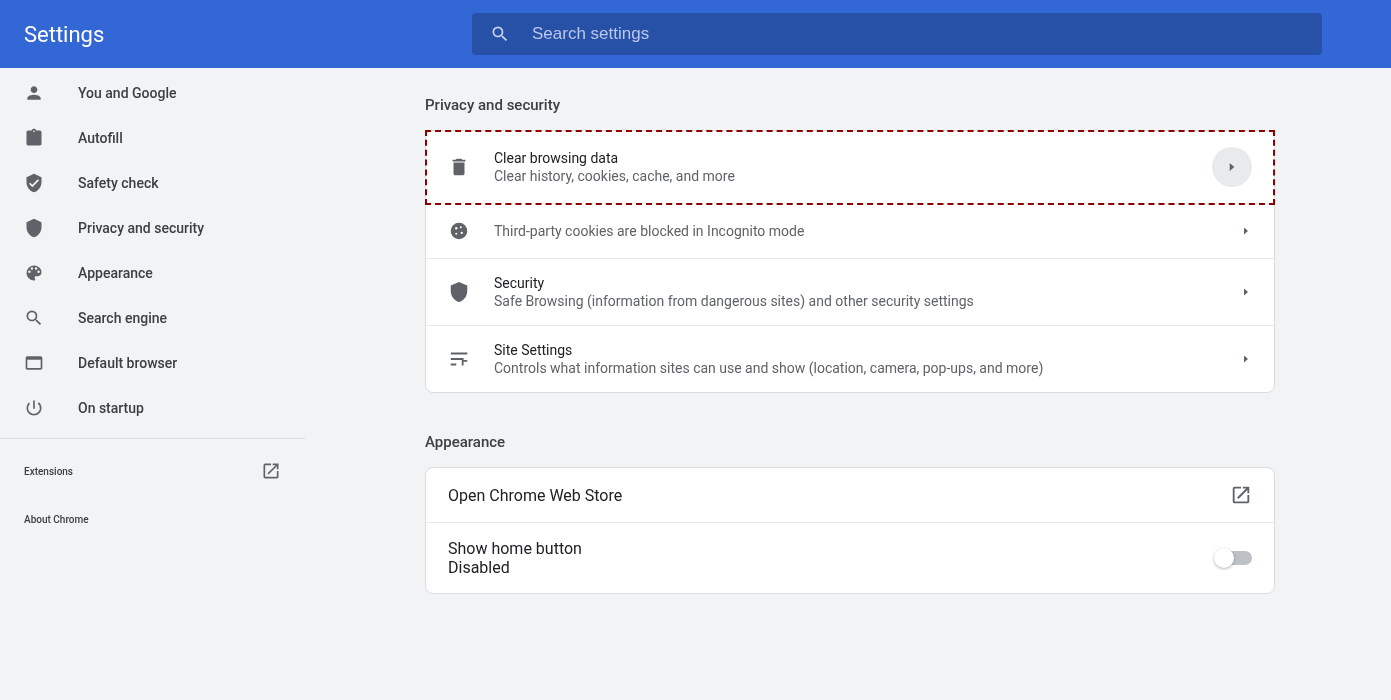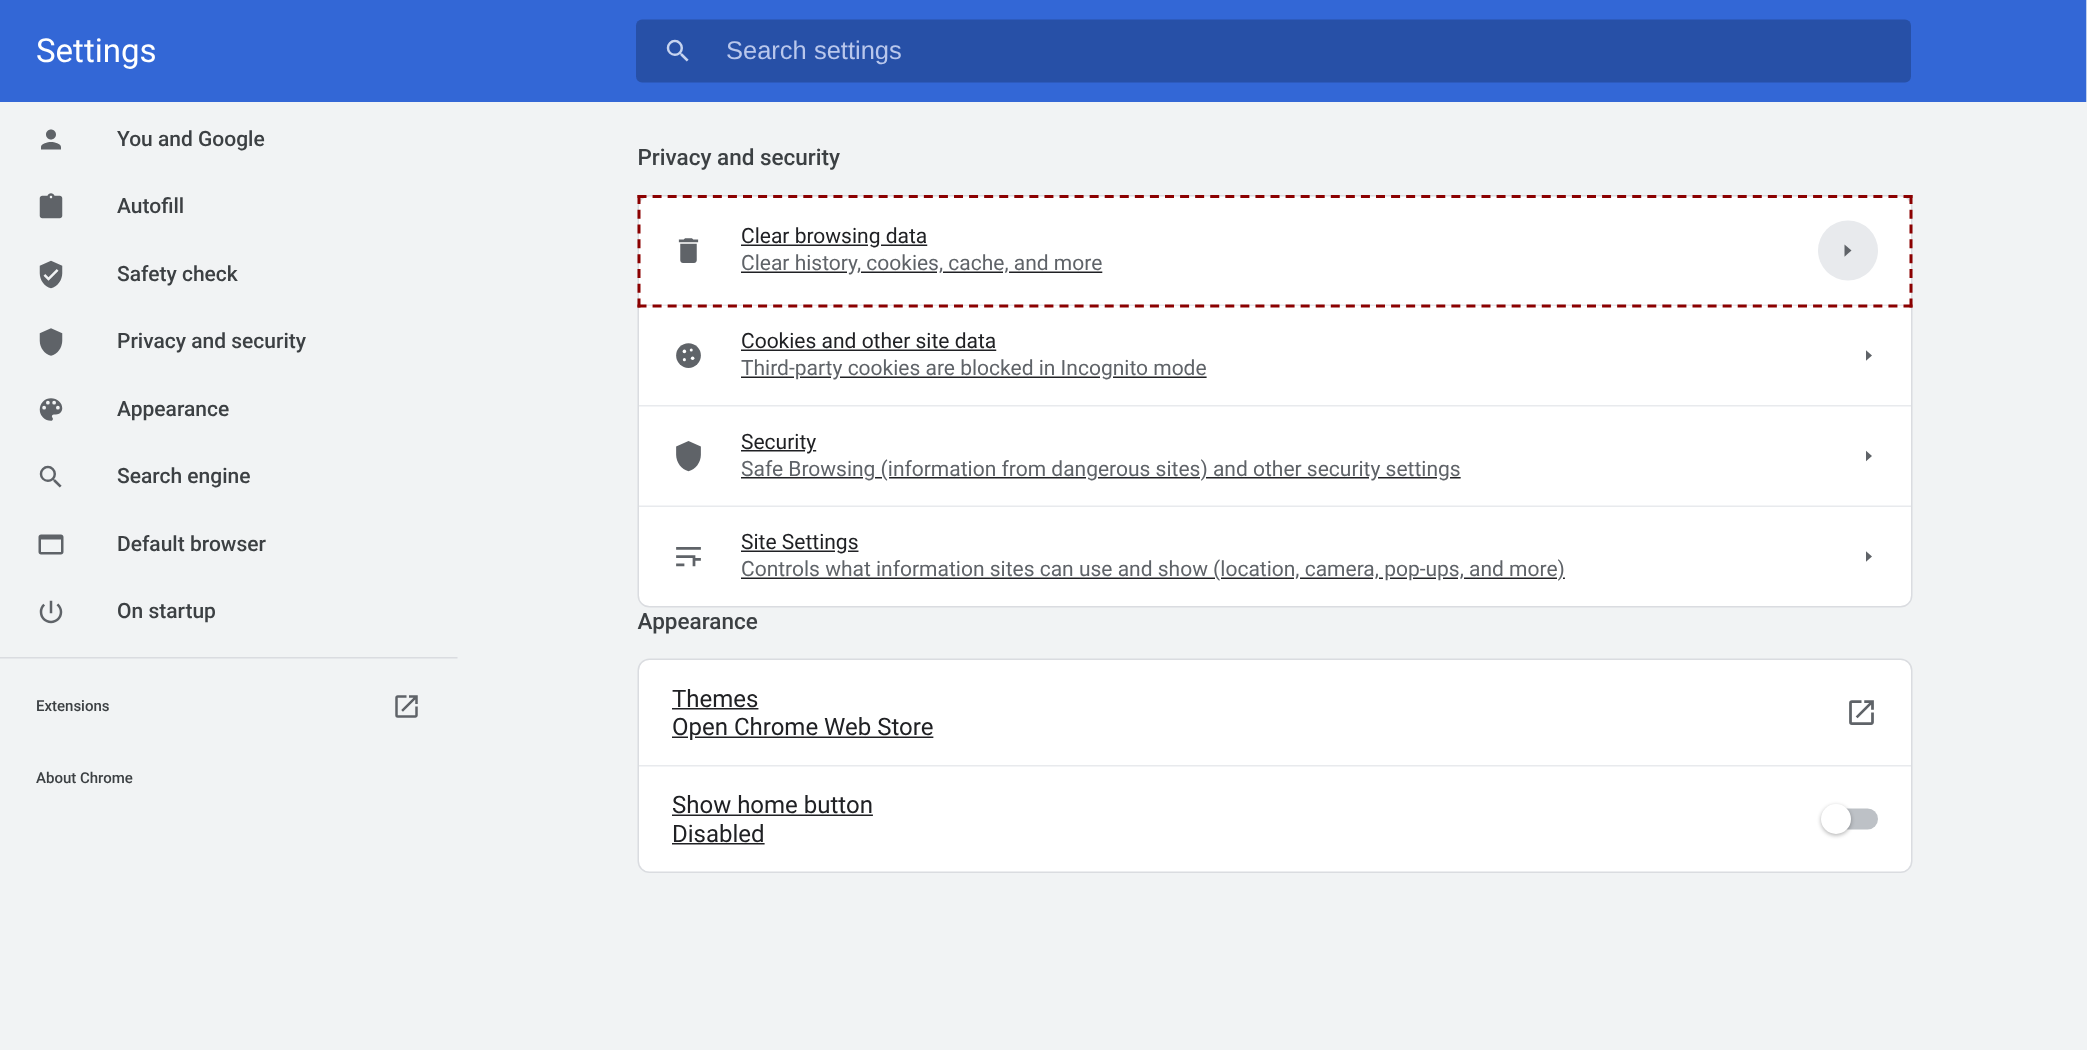--- a/index.html
+++ b/index.html
@@ -10,20 +10,21 @@
     height: 700px;
     overflow: hidden;
     color: #202124;
   }
   .header {
     height: 68px;
     background: #3367d6;
     display: flex;
     align-items: center;
     padding: 0 24px;
+    gap: 48px;
   }
   .header-title {
     color: #fff;
     font-size: 22px;
     font-weight: 400;
     width: 400px;
   }
   .search-container {
     flex: 0 0 850px;
     height: 42px;
@@ -119,21 +120,21 @@
   .section-title {
     font-size: 15px;
     color: #3c4043;
     font-weight: 500;
     margin-bottom: 16px;
   }
   .card {
     background: #fff;
     border: 1px solid #dadce0;
     border-radius: 8px;
-    text-decoration: underline;
+    margin-bottom: 40px;
   }
   .row {
     display: flex;
     align-items: center;
     padding: 16px 22px;
     border-bottom: 1px solid #e8eaed;
     cursor: pointer;
     position: relative;
   }
   .row:last-child { border-bottom: none; }
@@ -339,21 +340,20 @@
           <span class="row-icon">
             <svg width="22" height="22" viewBox="0 0 24 24" fill="#5f6368">
                 <circle cx="12" cy="12" r="9"></circle>
                 <circle cx="9" cy="9" r="1.3" fill="#fff"></circle>
                 <circle cx="14" cy="8" r="1.1" fill="#fff"></circle>
                 <circle cx="15" cy="14" r="1.3" fill="#fff"></circle>
                 <circle cx="9" cy="15" r="1.1" fill="#fff"></circle>
               </svg>
           </span>
           <div class="row-text">
-            <div class="row-title">Cookies and other site data</div>
             <div class="row-sub">Third-party cookies are blocked in Incognito mode</div>
           </div>
           <span class="arrow">
             <svg width="12" height="12" viewBox="0 0 24 24" fill="#5f6368">
                 <path d="M8 5l8 7-8 7z"></path>
               </svg>
           </span>
         </div>
 
         <div class="row">
@@ -390,21 +390,20 @@
           </span>
         </div>
 
       </div>
 
       <div class="section-title">Appearance</div>
 
       <div class="card">
         <div class="appearance-row">
           <div class="row-text">
-            <div class="row-title">Themes</div>
             <div class="row-sub">Open Chrome Web Store</div>
           </div>
           <span>
             <svg width="22" height="22" viewBox="0 0 24 24" fill="#5f6368">
                 <path d="M19 19H5V5h7V3H5a2 2 0 00-2 2v14a2 2 0 002 2h14c1.1 0 2-.9 2-2v-7h-2v7zM14 3v2h3.59l-9.83 9.83 1.41 1.41L19 6.41V10h2V3h-7z"></path>
               </svg>
           </span>
         </div>
         <div class="appearance-row">
           <div class="row-text">

